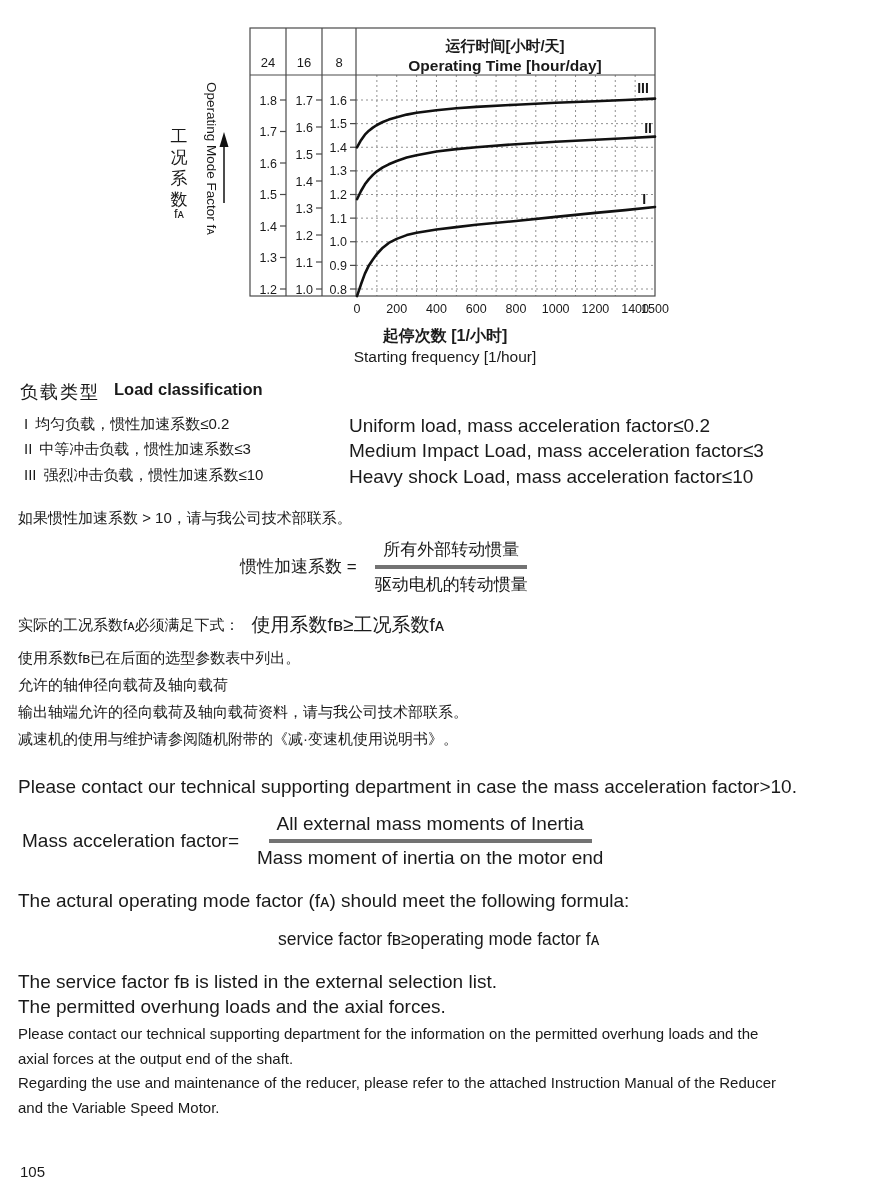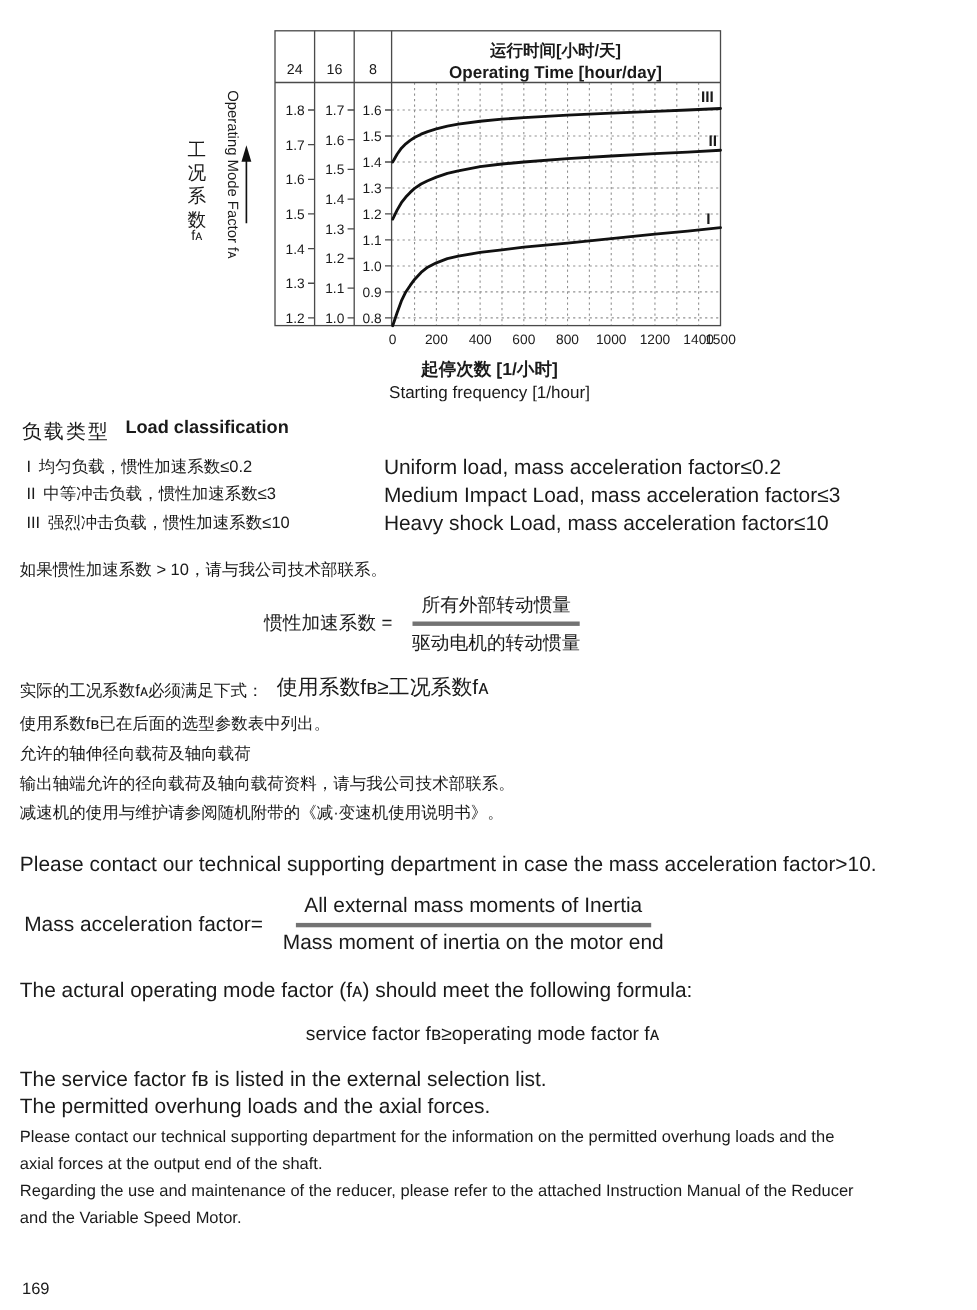--- a/index.html
+++ b/index.html
@@ -32,21 +32,21 @@
   .st-en{font-size:16.5px;font-weight:700}
   .zh15{font-size:15px}
   .en15{font-size:19px}
   .cls-row{display:flex;align-items:baseline;gap:7px;font-size:15px}
   .formula{display:flex;align-items:center;gap:10px}
   .zh-formula{font-size:17px}
   .en-formula{font-size:19px}
   .frac{display:inline-flex;flex-direction:column;align-items:center}
   .frac .num{border-bottom:4px solid #737373;padding:1px 8px 4px}
   .frac .den{padding:4px 8px 0}
-  .cond-row{display:flex;align-items:flex-end;gap:12px}
+  .cond-row{display:flex;align-items:center;gap:12px}
   .cond-big-zh{font-size:19px}
   .cond-big-en{font-size:17.5px}
   .para{white-space:nowrap;line-height:25px;font-size:15px}
   .pagenum{font-size:15px}
 </style>
 </head>
 <body>
 
 <div class="page">
 
@@ -219,15 +219,15 @@
     <div class="para">axial forces at the output end of the shaft.</div>
   </div>
 
   <div class="abs en15" style="left:18px;top:996px">The permitted overhung loads and the axial forces.</div>
 
   <div class="abs" style="left:18px;top:1070px">
     <div class="para">Regarding the use and maintenance of the reducer, please refer to the attached Instruction Manual of the Reducer</div>
     <div class="para">and the Variable Speed Motor.</div>
   </div>
 
-  <div class="abs pagenum" style="left:20px;top:1163px">169</div>
+  <div class="abs pagenum" style="left:20px;top:1163px">105</div>
 
 </div>
 
 </body></html>

